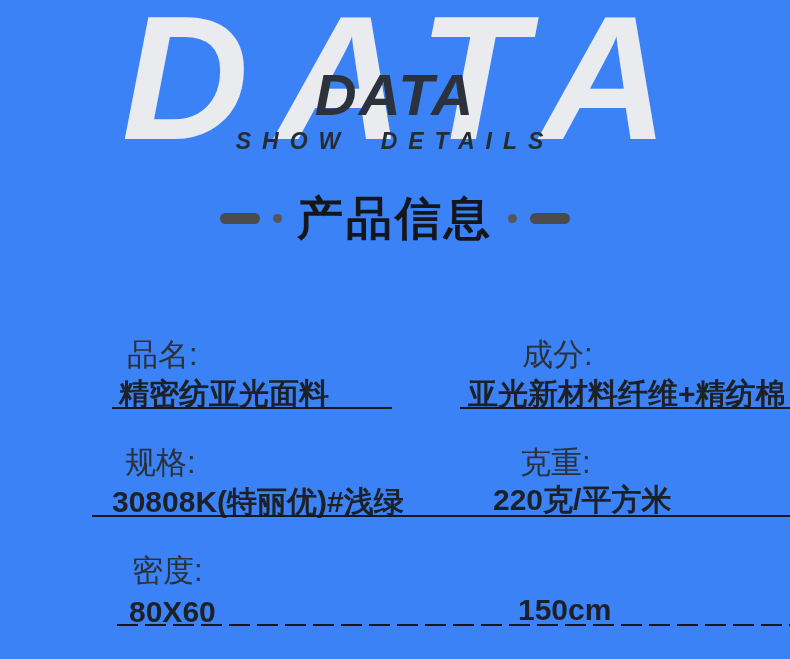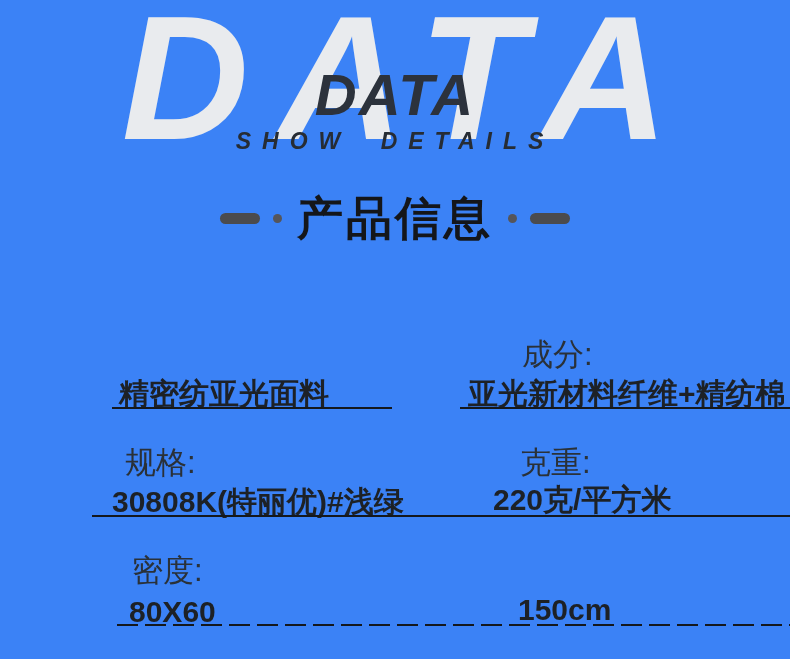--- a/index.html
+++ b/index.html
@@ -130,20 +130,21 @@
   <div class="hero-subtitle">SHOW DETAILS</div>
 
   <div class="section-header">
     <span class="deco-dash"></span>
     <span class="deco-dot left"></span>
     <h1 class="section-title">产品信息</h1>
     <span class="deco-dot right"></span>
     <span class="deco-dash"></span>
   </div>
 
+  <div class="spec-label" style="left:127px; top:338px">品名:</div>
   <div class="spec-value" style="left:119px; top:377px">精密纺亚光面料</div>
   <div class="spec-label" style="left:522px; top:338px">成分:</div>
   <div class="spec-value" style="left:468px; top:377px">亚光新材料纤维+精纺棉</div>
   <div class="underline" style="left:112px; top:407px; width:280px"></div>
   <div class="underline" style="left:460px; top:407px; width:330px"></div>
 
   <div class="spec-label" style="left:125px; top:446px">规格:</div>
   <div class="spec-value" style="left:112px; top:485px">30808K(特丽优)#浅绿</div>
   <div class="spec-label" style="left:520px; top:446px">克重:</div>
   <div class="spec-value" style="left:493px; top:483px">220克/平方米</div>

